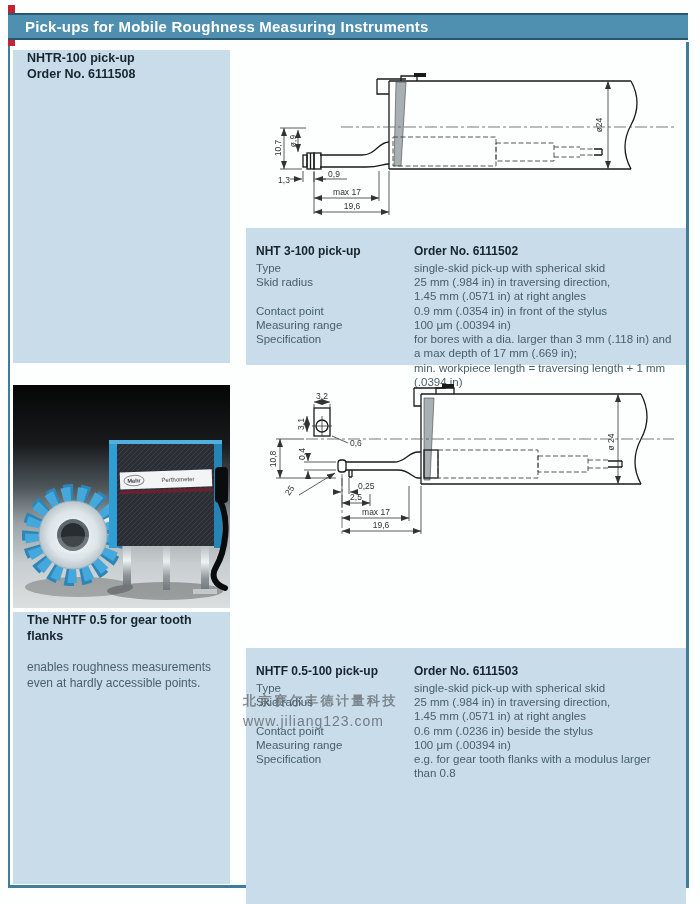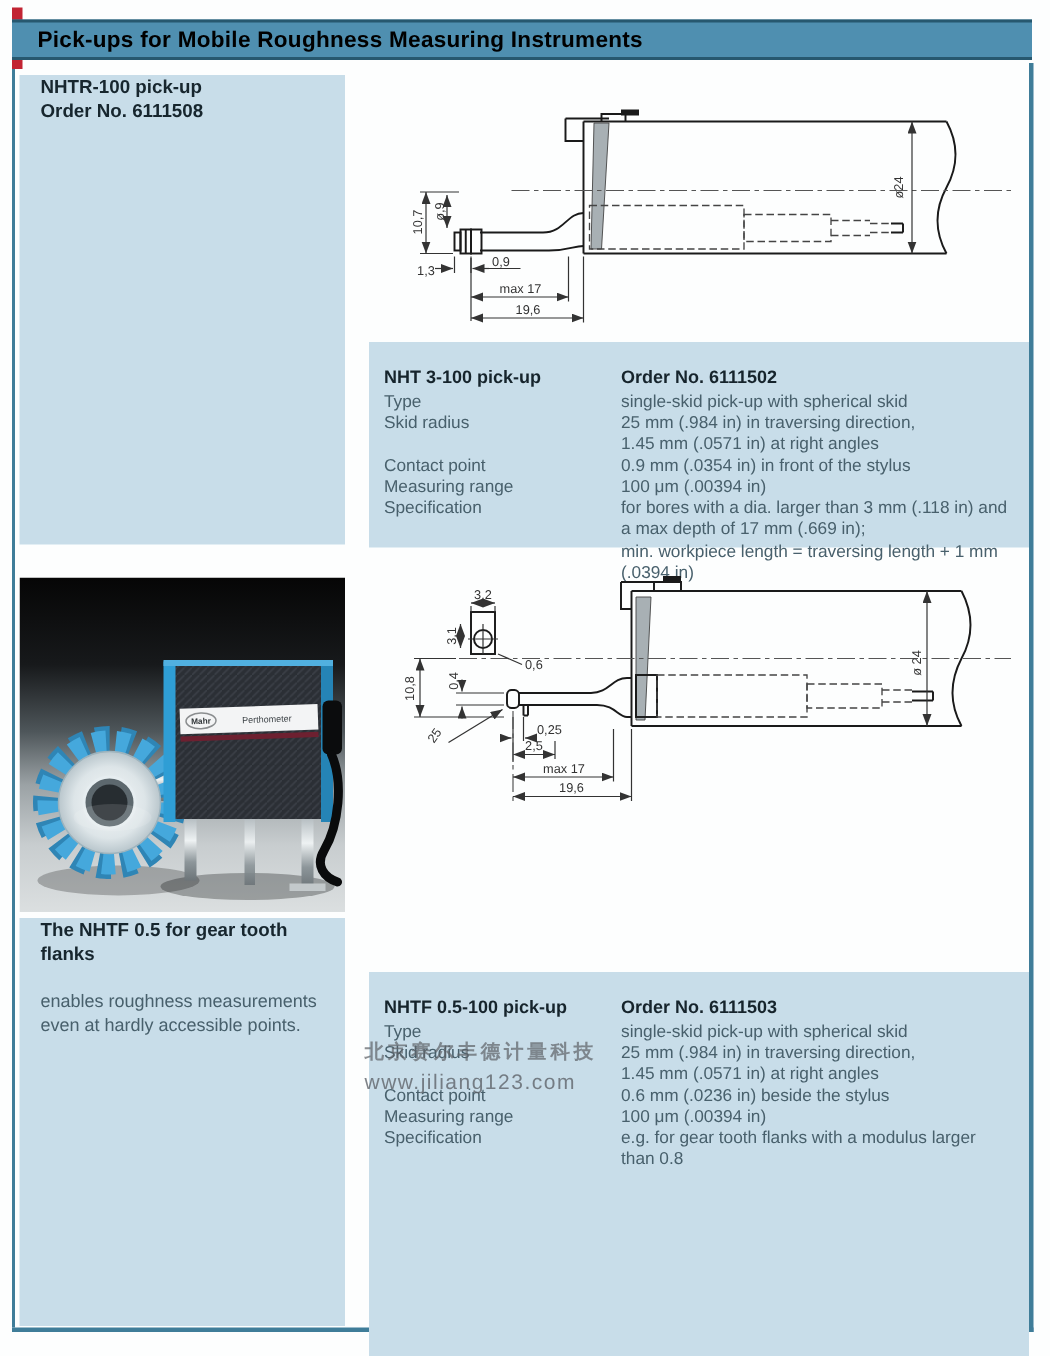--- a/index.html
+++ b/index.html
@@ -2,21 +2,21 @@
 <html><head>
 <meta charset="utf-8">
 <style>
   html,body{margin:0;padding:0;}
   body{width:700px;height:904px;background:#ffffff;font-family:"Liberation Sans",sans-serif;position:relative;overflow:hidden;}
   .page{position:absolute;inset:0;background:#fdfefe;}
   .accent{position:absolute;left:8px;top:5px;width:7px;height:41px;background:#c22433;}
   .header{position:absolute;left:8px;top:13px;width:680px;height:27px;background:#4f8fb0;
     border-top:2px solid #27586f;border-bottom:2px solid #27586f;box-sizing:border-box;
     display:flex;align-items:center;padding-left:17px;}
-  .header .title{font-size:15px;font-weight:bold;color:#000000;letter-spacing:.2px;text-align:center;}
+  .header .title{font-size:15px;font-weight:bold;color:#ffffff;letter-spacing:.2px;text-align:center;}
   .frame{position:absolute;background:#3f7d99;}
   .f-left{left:8px;top:46px;width:2px;height:839px;}
   .f-right{left:686px;top:42px;width:3px;height:846px;}
   .f-bottom{left:8px;top:885px;width:681px;height:3px;}
 
   .panel{position:absolute;background:#c8dde9;box-sizing:border-box;padding:0 14px;
     color:#48606c;font-size:12px;line-height:1.36;}
   .panel .ttl{font-weight:bold;font-size:12.5px;color:#17262e;line-height:1.3;}
   .panel p{margin:14px 0 0 0;}
   .p-nhtr{left:13px;top:50px;width:217px;height:313px;}

